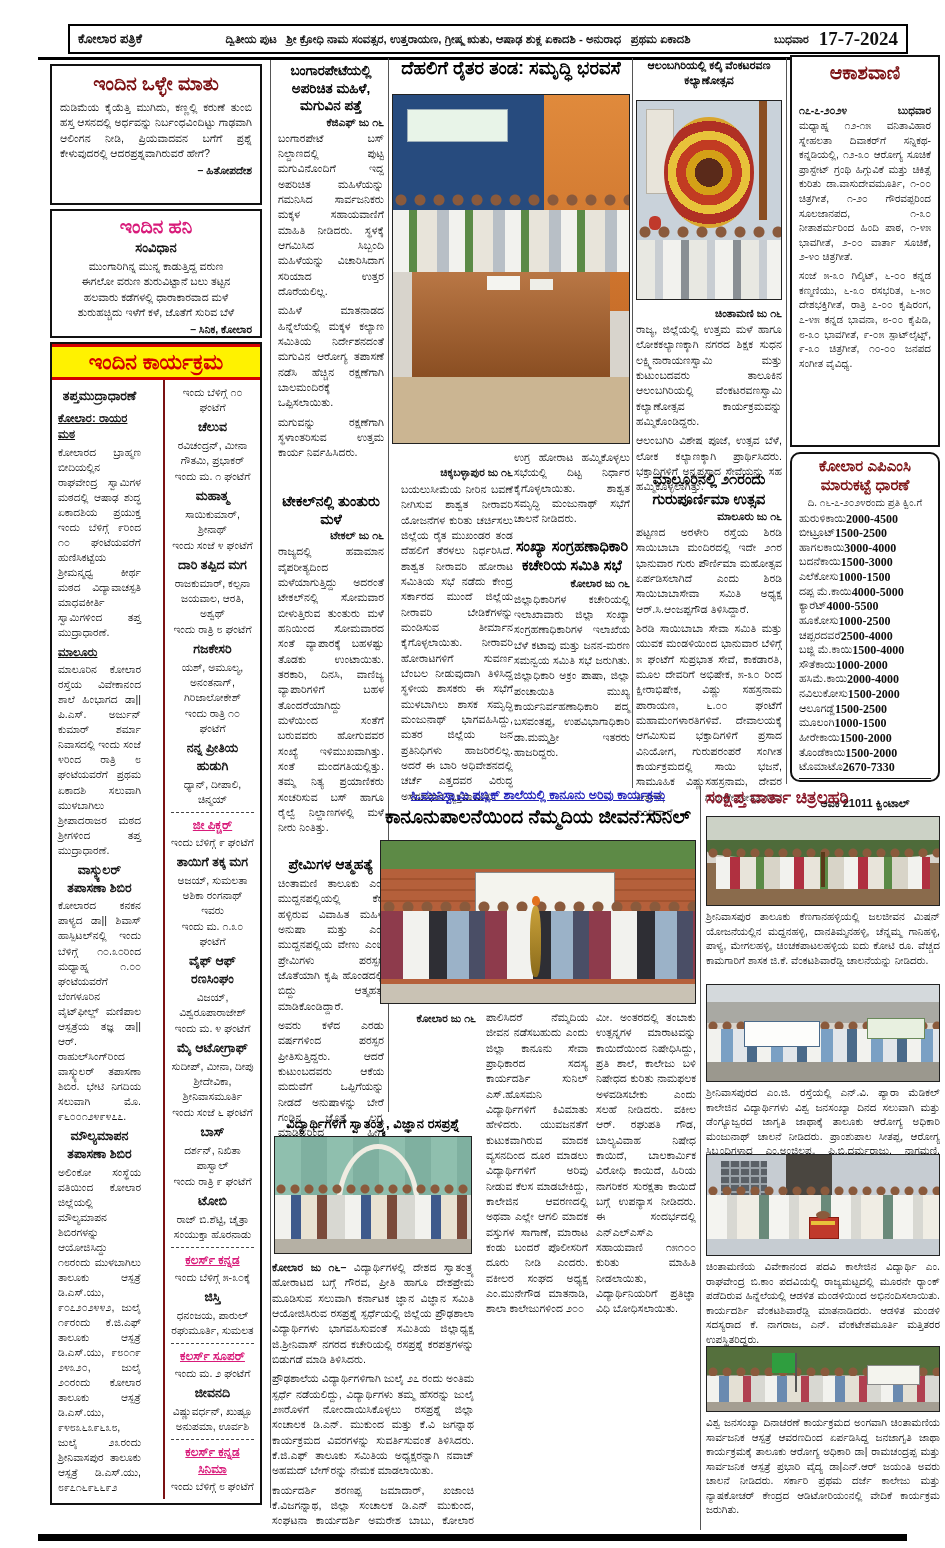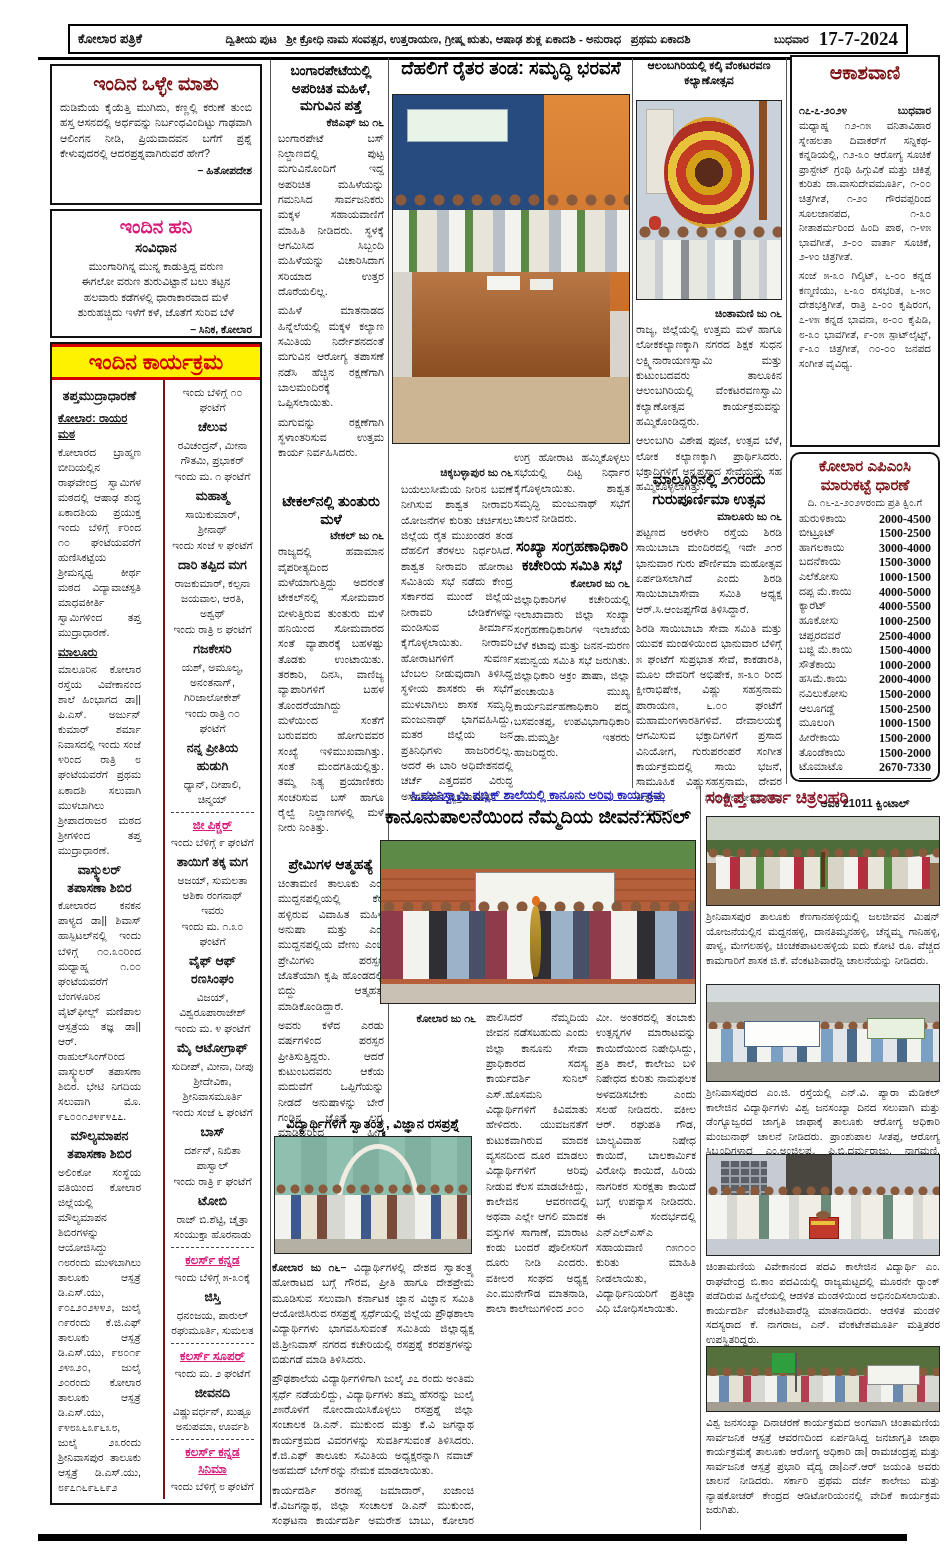--- a/index.html
+++ b/index.html
@@ -45,21 +45,21 @@
   .dateline{text-align:right;font-weight:bold;font-size:10.6px;margin:1px 0 2px;}
   .kicker{color:var(--blue,#2222bb);font-weight:bold;text-decoration:underline;font-size:12.5px;text-align:center;}
   .snip-title{color:var(--maroon2,#8a1a2b);font-weight:bold;font-size:17px;}
   .caption{font-size:10.4px;line-height:1.4;text-align:justify;}
   
   .radio-title{color:var(--maroon,#7b1113);font-weight:bold;font-size:19px;text-align:center;margin:2px 0 20px;}
   .radio-daterow{display:flex;justify-content:space-between;font-size:10.5px;font-weight:bold;margin-bottom:2px;}
   .rp{font-size:10.3px;line-height:1.42;text-align:justify;margin:0 0 4px;}
   .mkt-title{color:var(--maroon,#7b1113);font-weight:bold;font-size:15px;text-align:center;line-height:1.25;}
   .mkt-date{font-size:10px;text-align:center;margin:2px 0 3px;}
-  .mrow{display:flex;justify-content:space-between;font-size:11px;line-height:1.22;}
+  .mrow{display:flex;justify-content:flex-start;font-size:11px;line-height:1.22;}
   .mitem{white-space:nowrap;}
   .mprice{font-weight:bold;font-family:"Liberation Serif","DejaVu Serif",serif;font-size:12px;}
   .mfoot{text-align:center;font-size:11px;font-weight:bold;border-top:1px solid #111;margin-top:3px;padding-top:18px;}
   
   .heads{position:absolute;left:0;right:0;height:16px;
          background-image:radial-gradient(circle at 8px 8px,#8a5a3c 5px,rgba(0,0,0,0) 6px);
          background-size:19px 16px;background-repeat:repeat-x;}
   .heads.sm{height:12px;background-image:radial-gradient(circle at 6px 6px,#8a5a3c 4px,rgba(0,0,0,0) 5px);background-size:14px 12px;}
 </style>
 </head>

